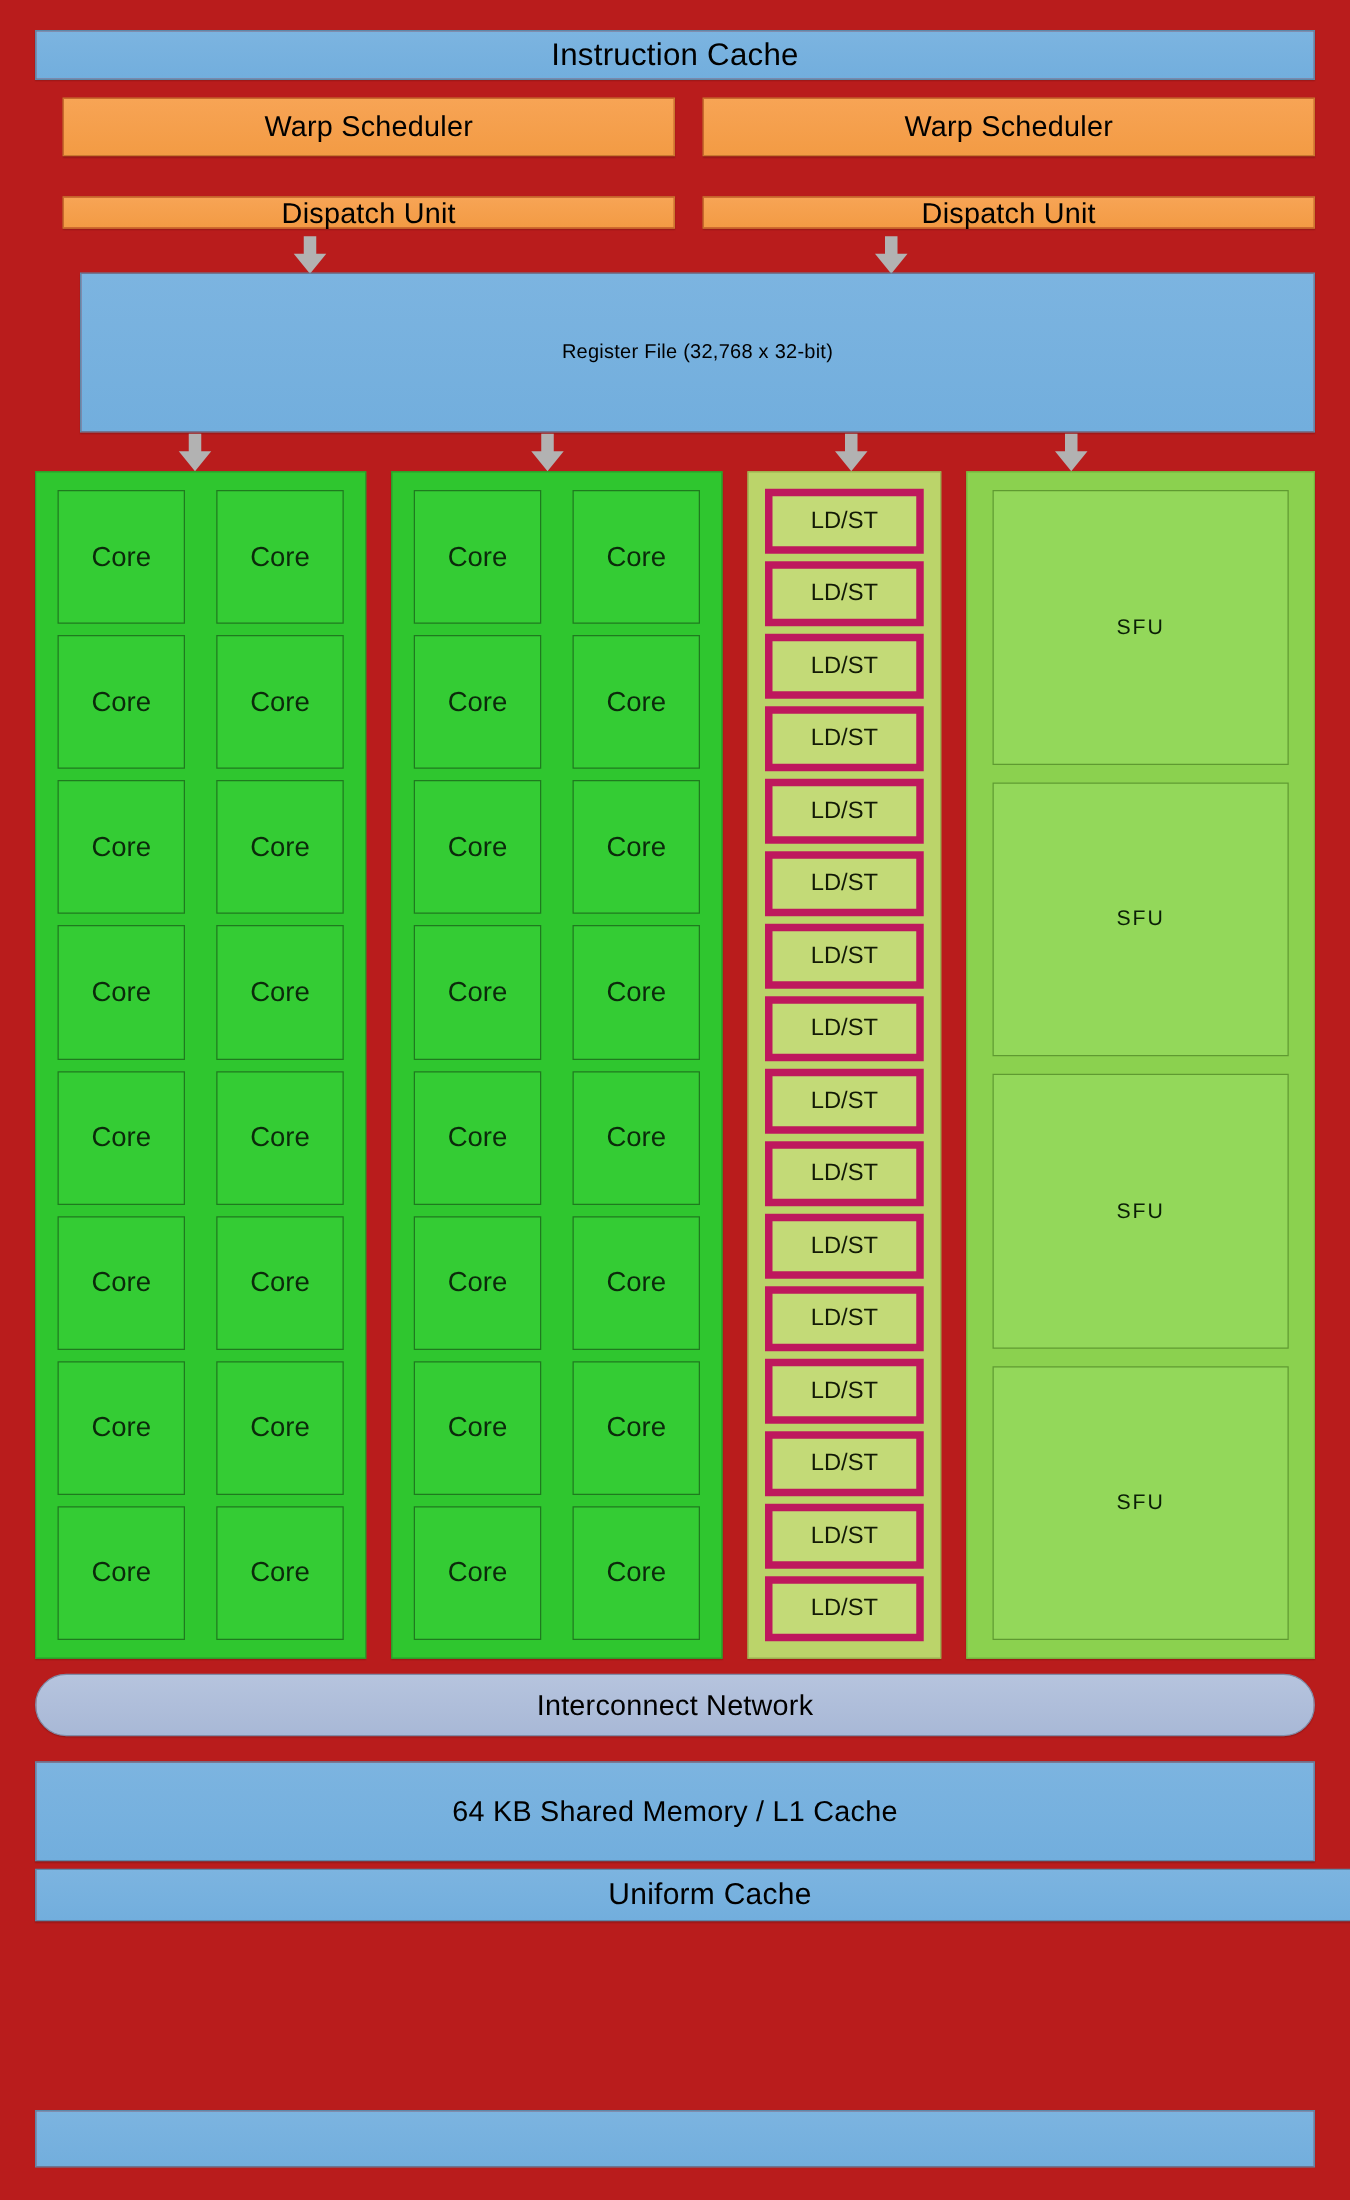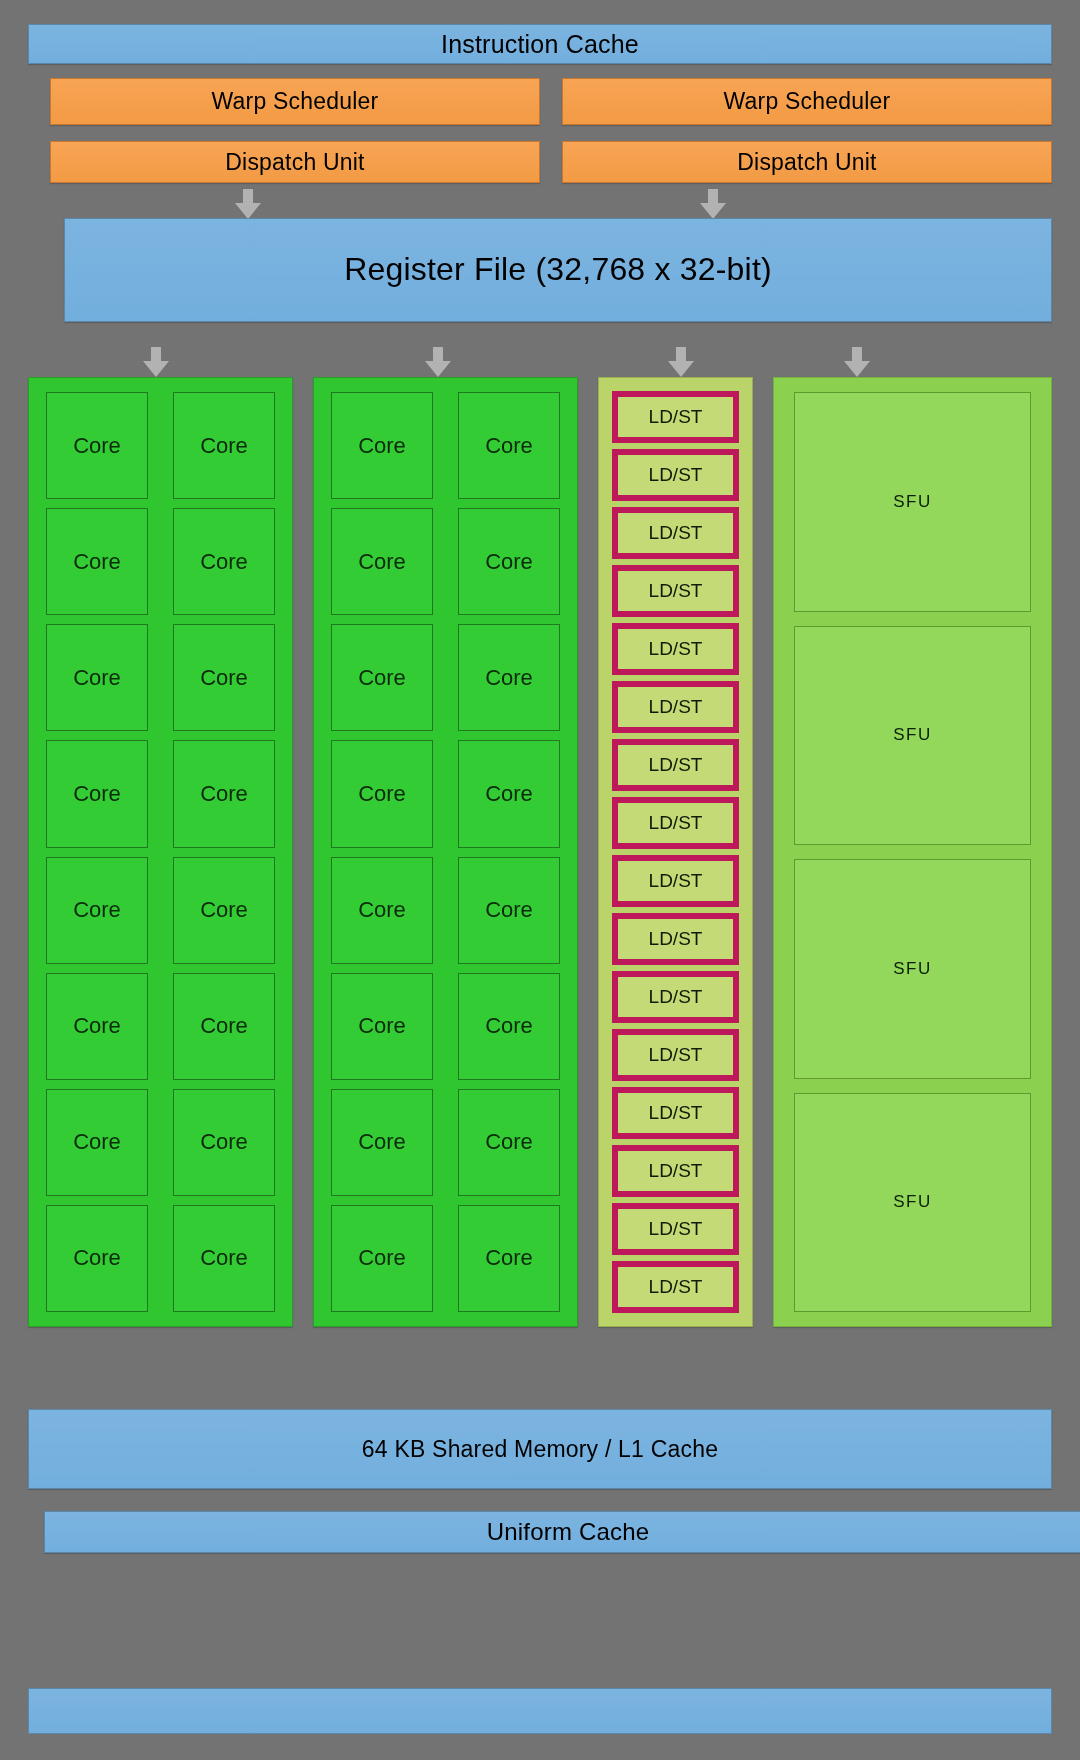--- a/index.html
+++ b/index.html
@@ -11,23 +11,23 @@
     width: 1080px;
     height: 1760px;
     font-family: "Liberation Sans", sans-serif;
     overflow: hidden;
   }
 
   #sm-diagram {
     position: relative;
     width: 1080px;
     height: 1760px;
-    background: #737373;
-    box-sizing: border-box;
-    padding: 16px;
+    background: #b91c1c;
+    box-sizing: border-box;
+    padding: 0;
   }
 
   
   .blk {
     box-sizing: border-box;
     display: flex;
     align-items: center;
     justify-content: center;
     text-align: center;
     color: #000000;
@@ -63,21 +63,21 @@
     position: absolute;
     left: 28px;
     right: 28px;
     display: flex;
     gap: 22px;
     margin-left: 22px;
   }
   .sched-row > * { flex: 1 1 0; }
 
   #warp-row { top: 78px; height: 47px; }
-  #dispatch-row { top: 141px; height: 42px; }
+  #dispatch-row { top: 141px; height: 42px; align-items: flex-end; }
   .sched-row .blk { font-size: 23px; }
 
   
   .arrow {
     position: absolute;
     width: 26px;
     height: 30px;
     pointer-events: none;
   }
   .arrow .shaft {
@@ -102,22 +102,22 @@
   #arrow-dispatch-2 { left: 700px; top: 189px; }
 
   #arrow-rf-1 { left: 143px; top: 347px; }
   #arrow-rf-2 { left: 425px; top: 347px; }
   #arrow-rf-3 { left: 668px; top: 347px; }
   #arrow-rf-4 { left: 844px; top: 347px; }
 
   
   #register-file {
     top: 218px;
-    height: 104px;
-    font-size: 32px;
+    height: 128px;
+    font-size: 16px;
     margin-left: 36px;
   }
 
   
   #exec-band {
     position: absolute;
     left: 28px;
     right: 28px;
     top: 377px;
     height: 950px;
@@ -385,20 +385,21 @@
         <div class="ldst-cell">LD/ST</div>
       </div>
     <div class="sfu-group" id="sfu-group">
         <div class="sfu-cell">SFU</div>
         <div class="sfu-cell">SFU</div>
         <div class="sfu-cell">SFU</div>
         <div class="sfu-cell">SFU</div>
       </div>
   </div>
 
+  <div class="blk" id="interconnect-network">Interconnect Network</div>
 
   <div class="row blk blue-bar" id="shared-memory">64 KB Shared Memory / L1 Cache</div>
 
   <div class="row blk blue-bar" id="uniform-cache">Uniform Cache</div>
 
   <div id="lower-pad"></div>
 
   <div id="watermark-bg"></div>
 
 </div>

